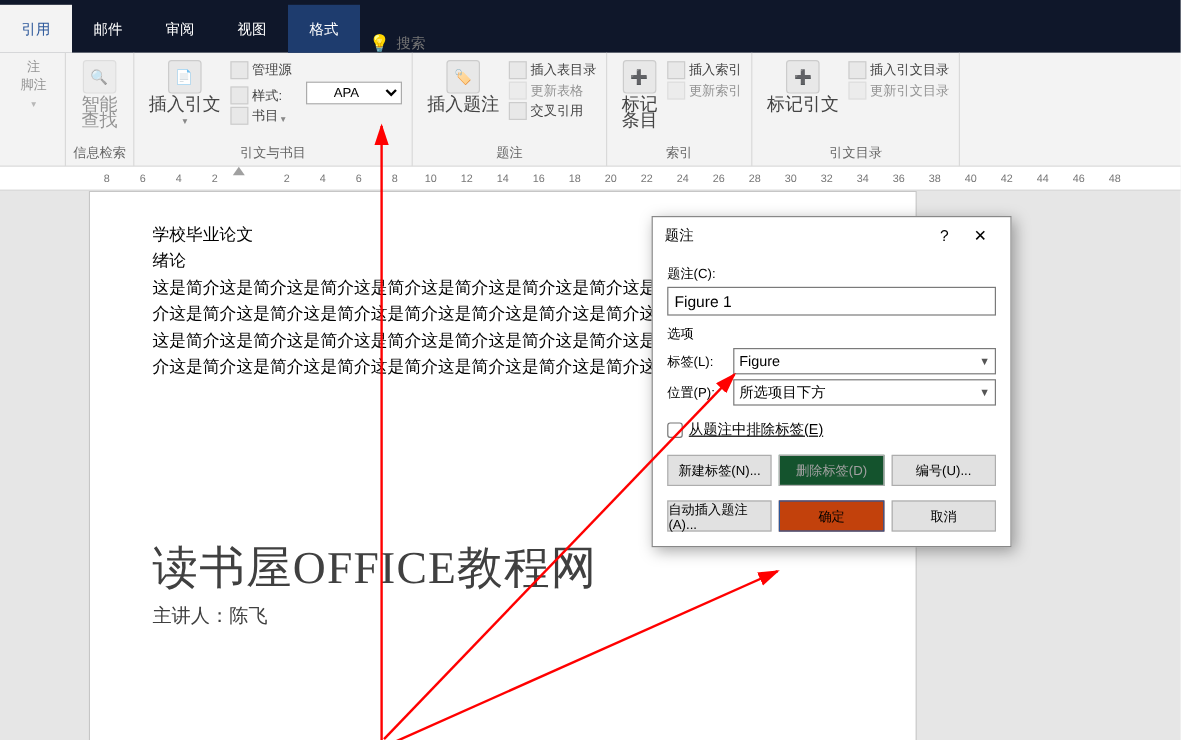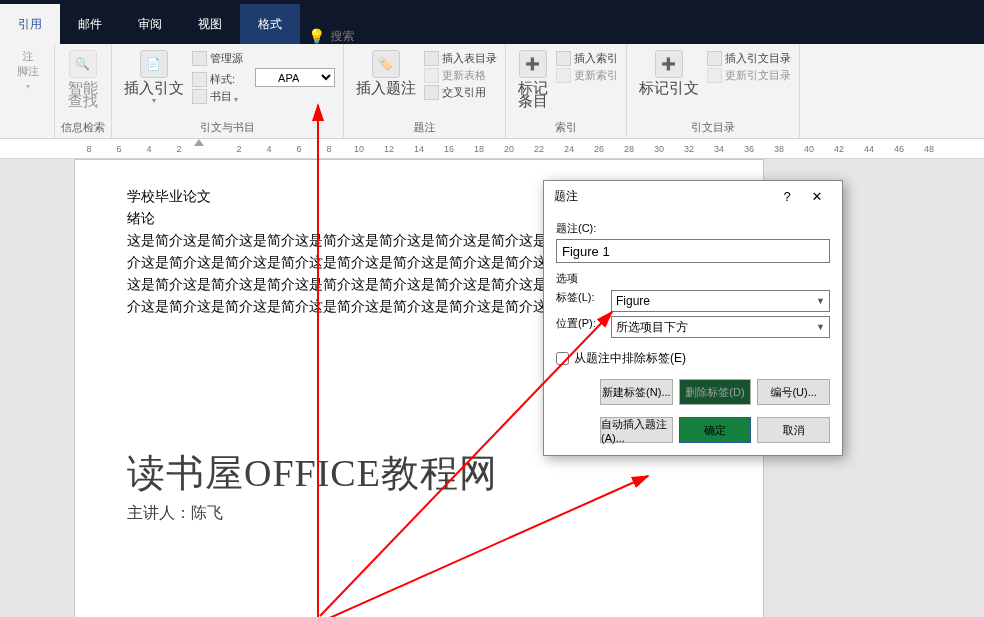--- a/index.html
+++ b/index.html
@@ -29,30 +29,30 @@
 .doc-text{font-family:SimSun,serif;font-size:14px;color:#000;line-height:22px;}
 .doc-title{font-family:"Microsoft YaHei";font-size:38px;color:#404040;margin-top:130px;letter-spacing:1px;}
 .doc-sub{font-family:SimSun;font-size:16px;color:#404040;margin-top:4px;}
 .dialog{position:absolute;left:543px;top:180px;width:300px;background:#fff;border:1px solid #888;box-shadow:3px 3px 12px rgba(0,0,0,0.35);}
 .dlg-title{height:30px;display:flex;align-items:center;padding:0 10px;font-size:12px;}
 .dlg-title .spacer{flex:1;}
 .dlg-title .tb{width:30px;text-align:center;font-size:13px;cursor:pointer;}
 .dlg-body{padding:6px 12px 12px;}
 .dlg-label{font-size:11px;color:#000;margin:4px 0 3px;}
 .dlg-input{width:100%;border:1px solid #7a7a7a;height:24px;padding:2px 5px;font-size:13px;}
-.dlg-row{display:flex;margin:4px 0;}
+.dlg-row{display:flex;align-items:center;margin:4px 0;}
 .dlg-row .rl{width:55px;font-size:11px;}
 .dlg-select{flex:1;border:1px solid #7a7a7a;height:22px;padding:1px 4px;font-size:12px;background:#fff;display:flex;align-items:center;justify-content:space-between;}
 .dlg-select .arr{font-size:9px;color:#555;}
-.chk{display:flex;align-items:center;margin:12px 0;}
+.chk{display:flex;align-items:center;margin:12px 0;text-decoration:underline;}
 .chk input{margin-right:5px;}
-.btn-row{display:flex;gap:6px;margin-top:6px;margin-left:44px;}
+.btn-row{display:flex;gap:6px;margin-top:6px;}
 .dlg-btn{flex:1;border:1px solid #adadad;background:#e1e1e1;height:26px;font-size:11px;cursor:pointer;display:flex;align-items:center;justify-content:center;}
 .dlg-btn.disabled{color:#a0a0a0;background:#14532d;}
-.dlg-btn.primary{border:1px solid #2b579a;background:#15803d;}
+.dlg-btn.primary{border:1px solid #2b579a;background:#c2410c;}
 svg.arrow{position:absolute;pointer-events:none;}
 .ruler-marker{position:absolute;width:0;height:0;border-left:5px solid transparent;border-right:5px solid transparent;}
 .marker-top{border-bottom:7px solid #a0a0a0;top:0;}
 .marker-bot{border-top:7px solid #a0a0a0;bottom:0;}
 .disabled-btn{opacity:0.55;}
 </style>
 </head>
 <body>
 
 <div class="tabs">

